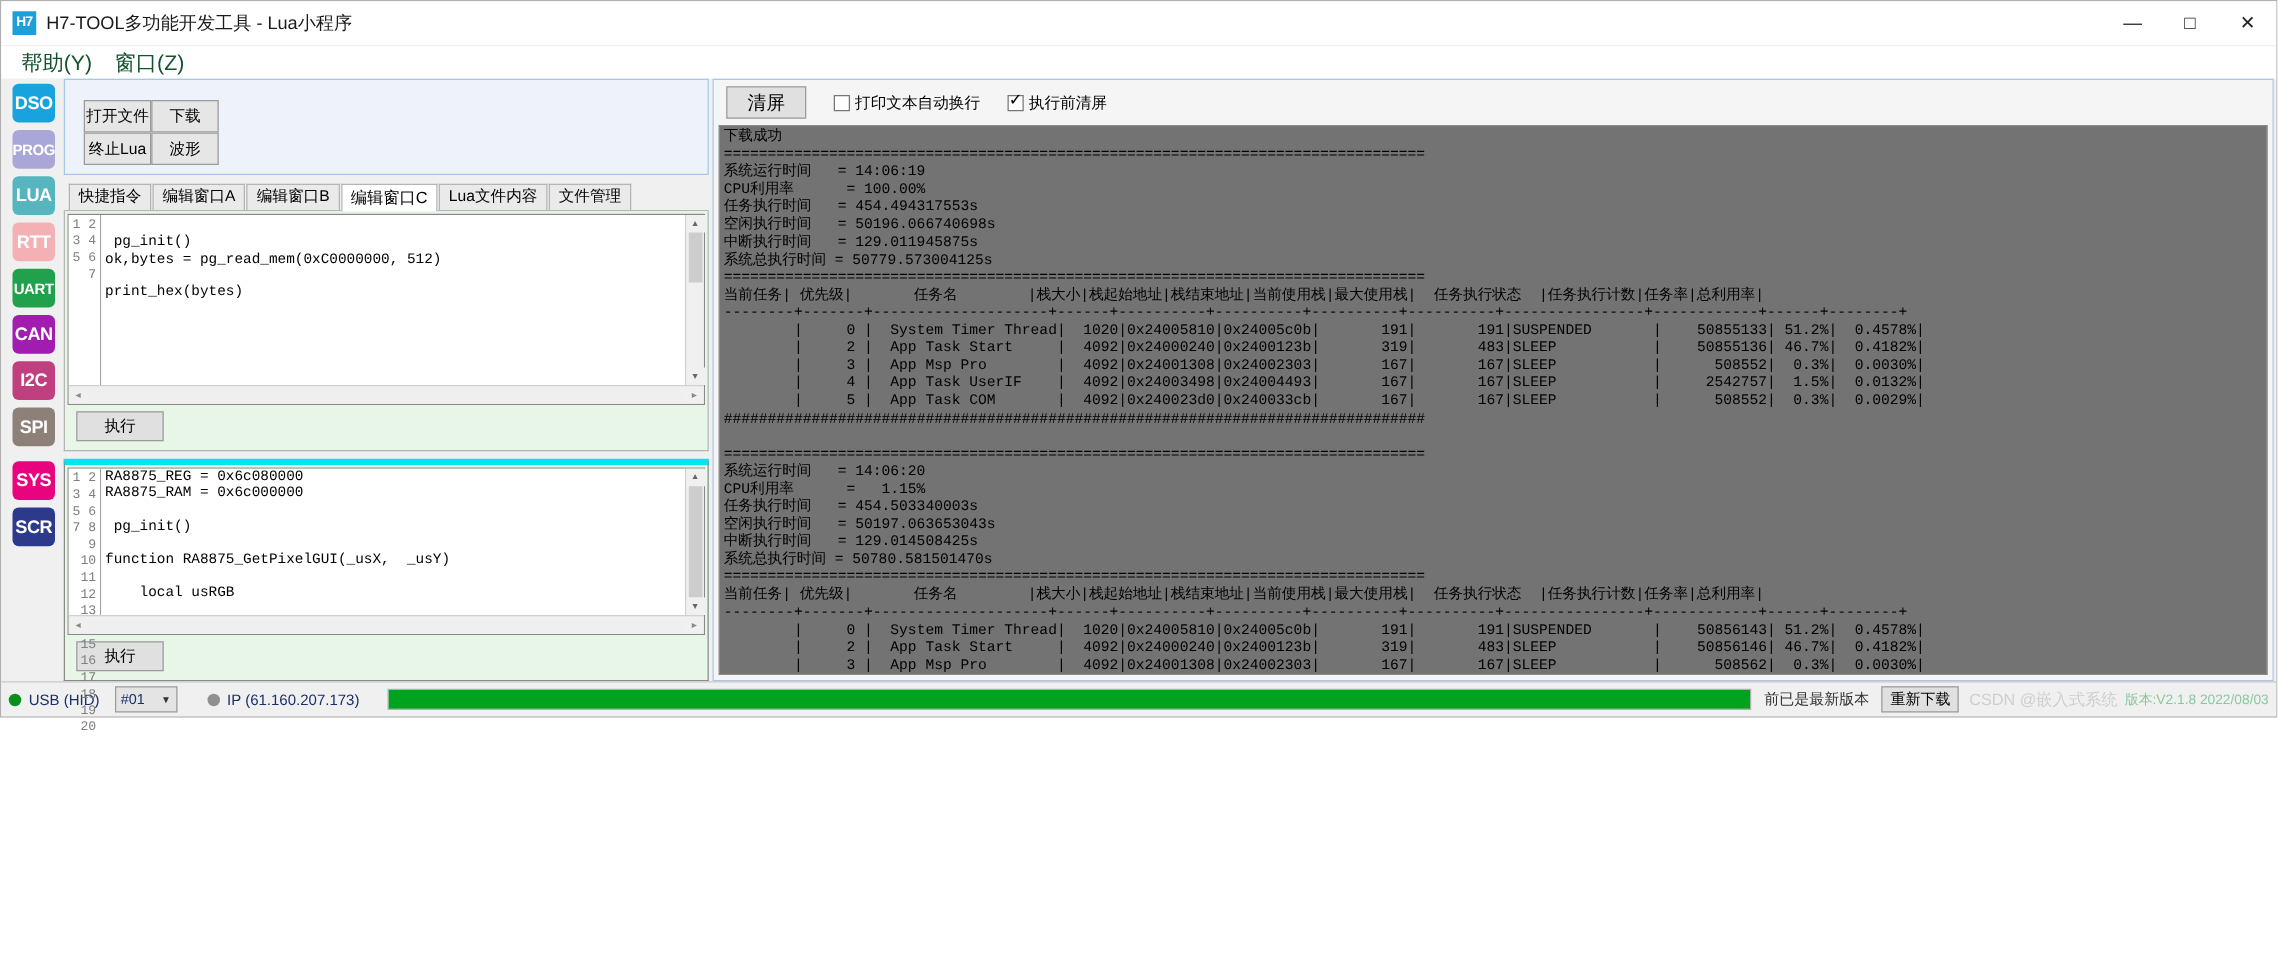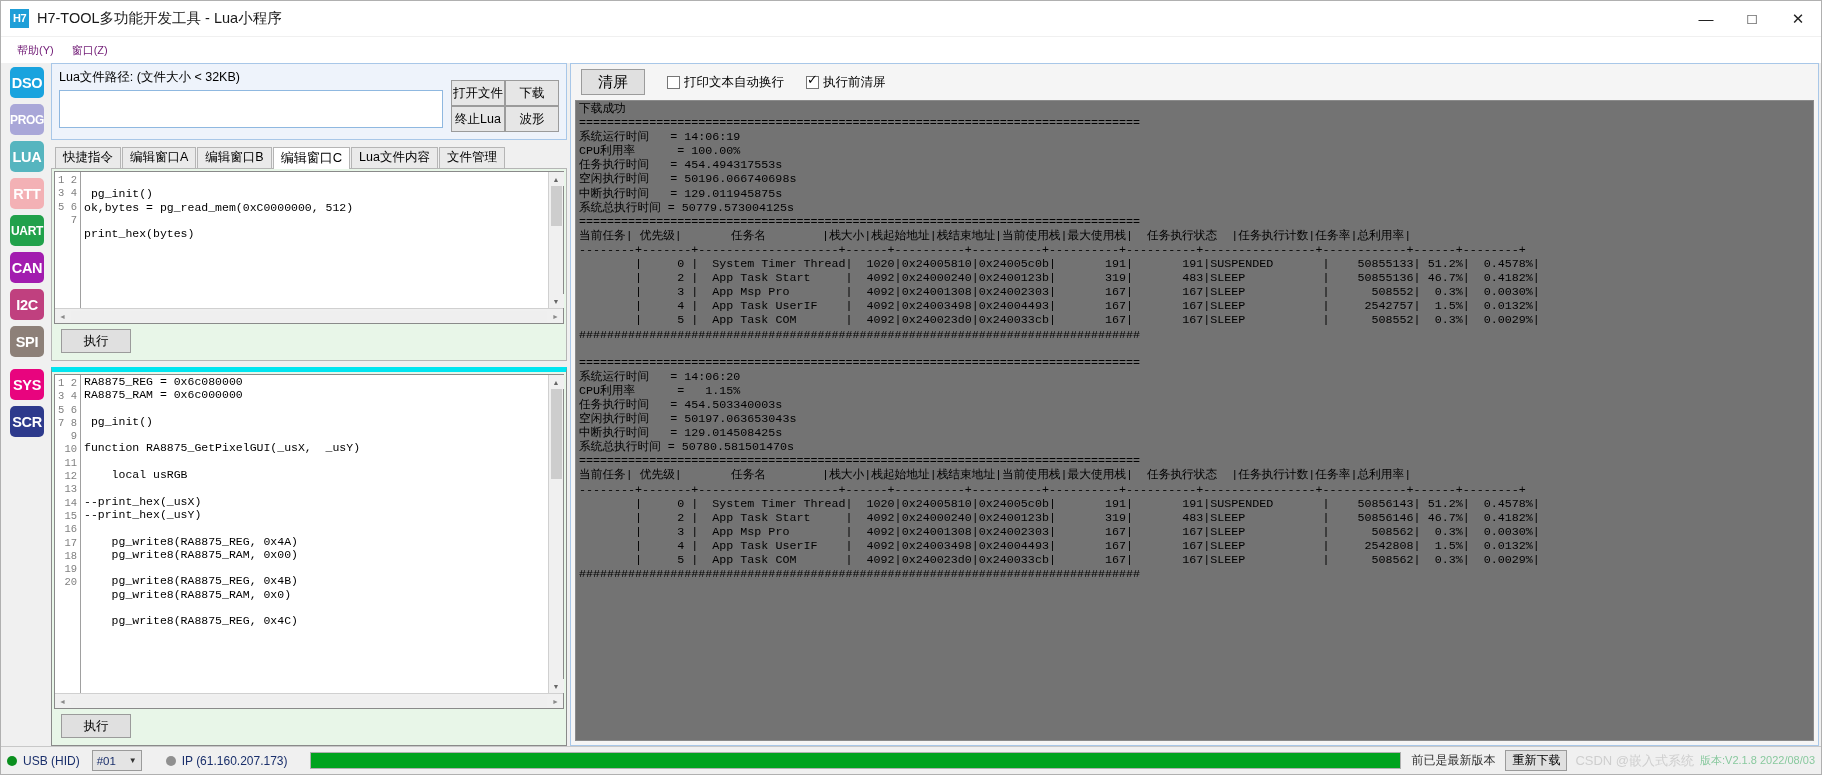--- a/index.html
+++ b/index.html
@@ -4,21 +4,21 @@
 <style>
   * { box-sizing: border-box; margin: 0; padding: 0; }
   html, body {
     width: 1822px; height: 775px;
     font-family: "Liberation Sans", sans-serif;
     background: #ffffff;
     overflow: hidden;
   }
   .app {
     position: relative;
-    width: 1822px; height: 775px;
+    width: 1822px; height: 574px;
     background: #f0f0f0;
     border: 1px solid #b0b0b0;
     display: flex; flex-direction: column;
   }
 
   
   .titlebar {
     height: 36px; flex: 0 0 36px;
     background: #ffffff;
     display: flex; align-items: center;
@@ -39,21 +39,21 @@
   }
 
   
   .menubar {
     height: 26px; flex: 0 0 26px;
     background: #ffffff;
     display: flex; align-items: center;
     padding-left: 8px;
   }
   .menu-item {
-    font-size: 11px; color: #701a75;
+    font-size: 17px; color: #14532d;
     padding: 3px 10px 3px 8px;
   }
 
   
   .body {
     flex: 1; display: flex; min-height: 0;
     background: #f0f0f0;
     padding: 0 2px 0 2px;
   }
 
@@ -291,24 +291,20 @@
       <div class="rail-btn" style="background:#c0407f">I2C</div>
       <div class="rail-btn" style="background:#8d8078">SPI</div>
       <div class="rail-sep"></div>
       <div class="rail-btn" style="background:#e8047e">SYS</div>
       <div class="rail-btn" style="background:#2d3a8c">SCR</div>
     </div>
 
     <div class="leftcol">
 
       <div class="path-box">
-        <div class="path-left">
-          <div class="path-label">Lua文件路径: (文件大小 &lt; 32KB)</div>
-          <input class="path-input" type="text" value="" style="">
-        </div>
         <div class="path-btns">
           <div class="sbtn">打开文件</div>
           <div class="sbtn">下载</div>
           <div class="sbtn">终止Lua</div>
           <div class="sbtn">波形</div>
         </div>
       </div>
 
       <div class="tabstrip">
         <div class="tab">快捷指令</div>

